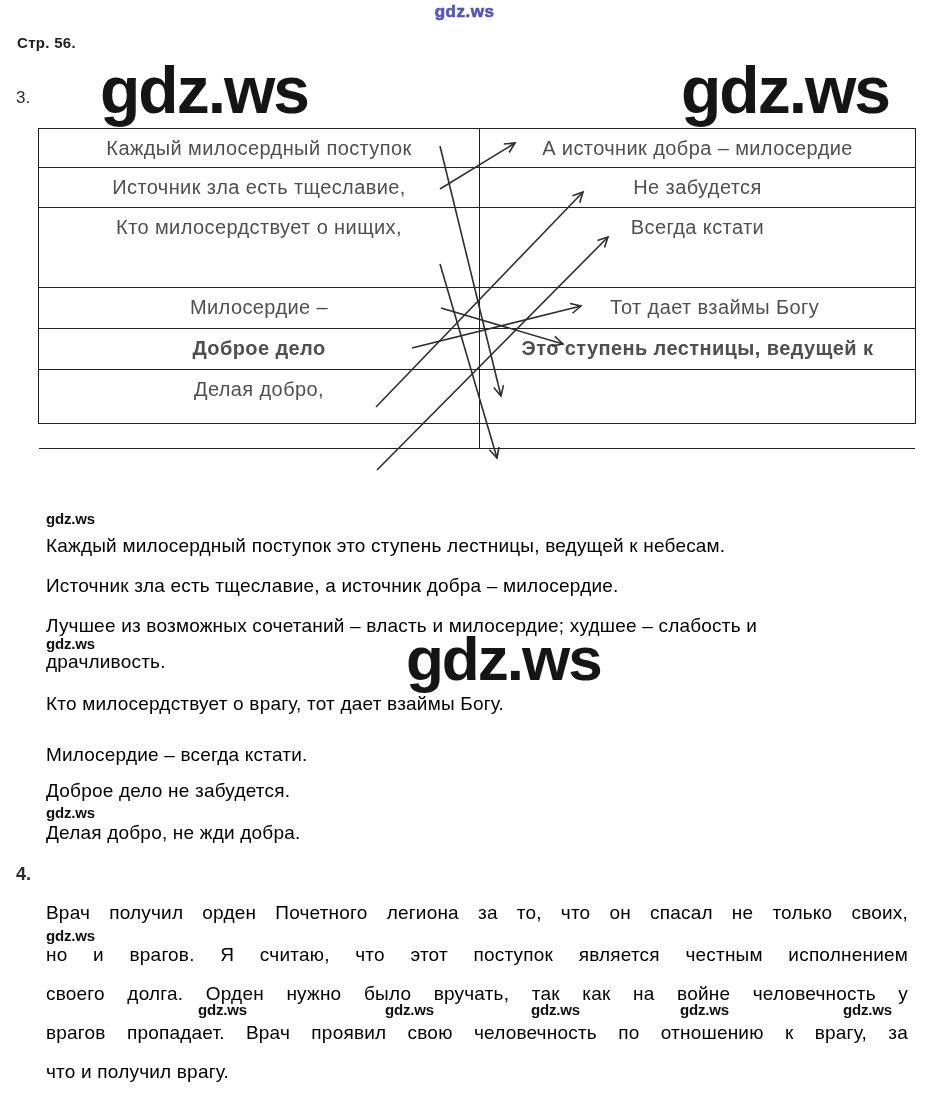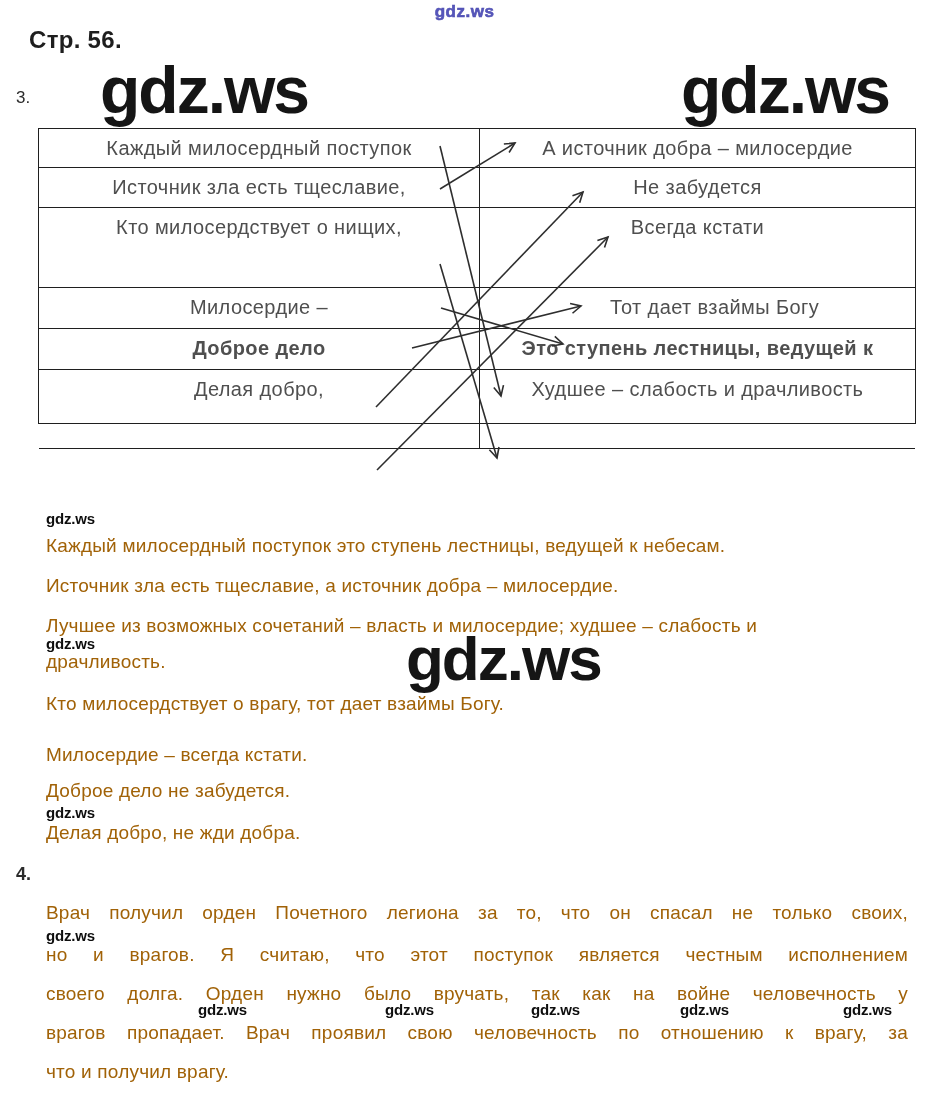--- a/index.html
+++ b/index.html
@@ -12,22 +12,22 @@
     color:#3f3f3f;
   }
   .abs{position:absolute;}
   .wm-top{
     top:2px;left:50%;transform:translateX(-50%);
     font-size:17px;font-weight:700;letter-spacing:0.5px;
     color:#4444b4;-webkit-text-stroke:0.6px #3a3aa8;
     opacity:0.9;
   }
   .page-header{
-    top:26px;left:17px;
-    font-size:24px;font-weight:700;color:#1e1e1e;letter-spacing:0.3px;margin-left:12px;
+    top:34px;left:17px;
+    font-size:15px;font-weight:700;color:#1e1e1e;letter-spacing:0.3px;
   }
   .sec-label{font-size:17px;color:#2b2b2b;}
   .sec3-label{top:88px;left:16px;}
   .sec4-label{top:864px;left:16px;font-weight:700;font-size:18px;}
   .wm-big{
     font-weight:700;color:#151515;letter-spacing:-2px;
     font-size:66px;line-height:66px;white-space:nowrap;
   }
   .wm-big-left{top:57px;left:100px;}
   .wm-big-right{top:57px;left:681px;}
@@ -57,21 +57,21 @@
     white-space:pre-line;overflow:hidden;
   }
   .t-cell.left{width:441px;border-right:1px solid #1f1f1f;}
   .t-cell.right{flex:1;text-align:center;}
   
   .arrows-overlay{left:0;top:0;pointer-events:none;}
   .arrow-line{stroke:#2e2e2e;stroke-width:1.6px;fill:none;}
   
   .text-line{
     left:46px;right:21px;
-    font-size:19px;line-height:23px;color:#a16207;letter-spacing:0.2px;
+    font-size:19px;line-height:23px;color:#000000;letter-spacing:0.2px;
     white-space:nowrap;
   }
   .just{white-space:normal;text-align:justify;text-align-last:justify;}
 </style>
 </head>
 <body>
 
 <div class="page">
 
   <div class="abs wm-top">gdz.ws</div>
@@ -100,21 +100,20 @@
       <div class="t-cell left">Милосердие –</div>
       <div class="t-cell right">Тот дает взаймы Богу</div>
     </div>
     <div class="t-row">
       <div class="t-cell left">Доброе дело</div>
       <div class="t-cell right">Это ступень лестницы, ведущей к
 небесам</div>
     </div>
     <div class="t-row">
       <div class="t-cell left">Делая добро,</div>
-      <div class="t-cell right">Худшее – слабость и драчливость</div>
     </div>
   </div>
 
   <svg id="arrows-svg" class="abs arrows-overlay" width="929" height="1094">
     <defs>
       <marker id="ah" markerUnits="userSpaceOnUse" markerWidth="18" markerHeight="18" refX="13" refY="8" orient="auto">
         <path d="M3,3 L13,8 L3,13" fill="none" stroke="#2e2e2e" stroke-width="1.6"></path>
       </marker>
     </defs>
   <line x1="440" y1="146" x2="501" y2="396" class="arrow-line" marker-end="url(#ah)"></line>

